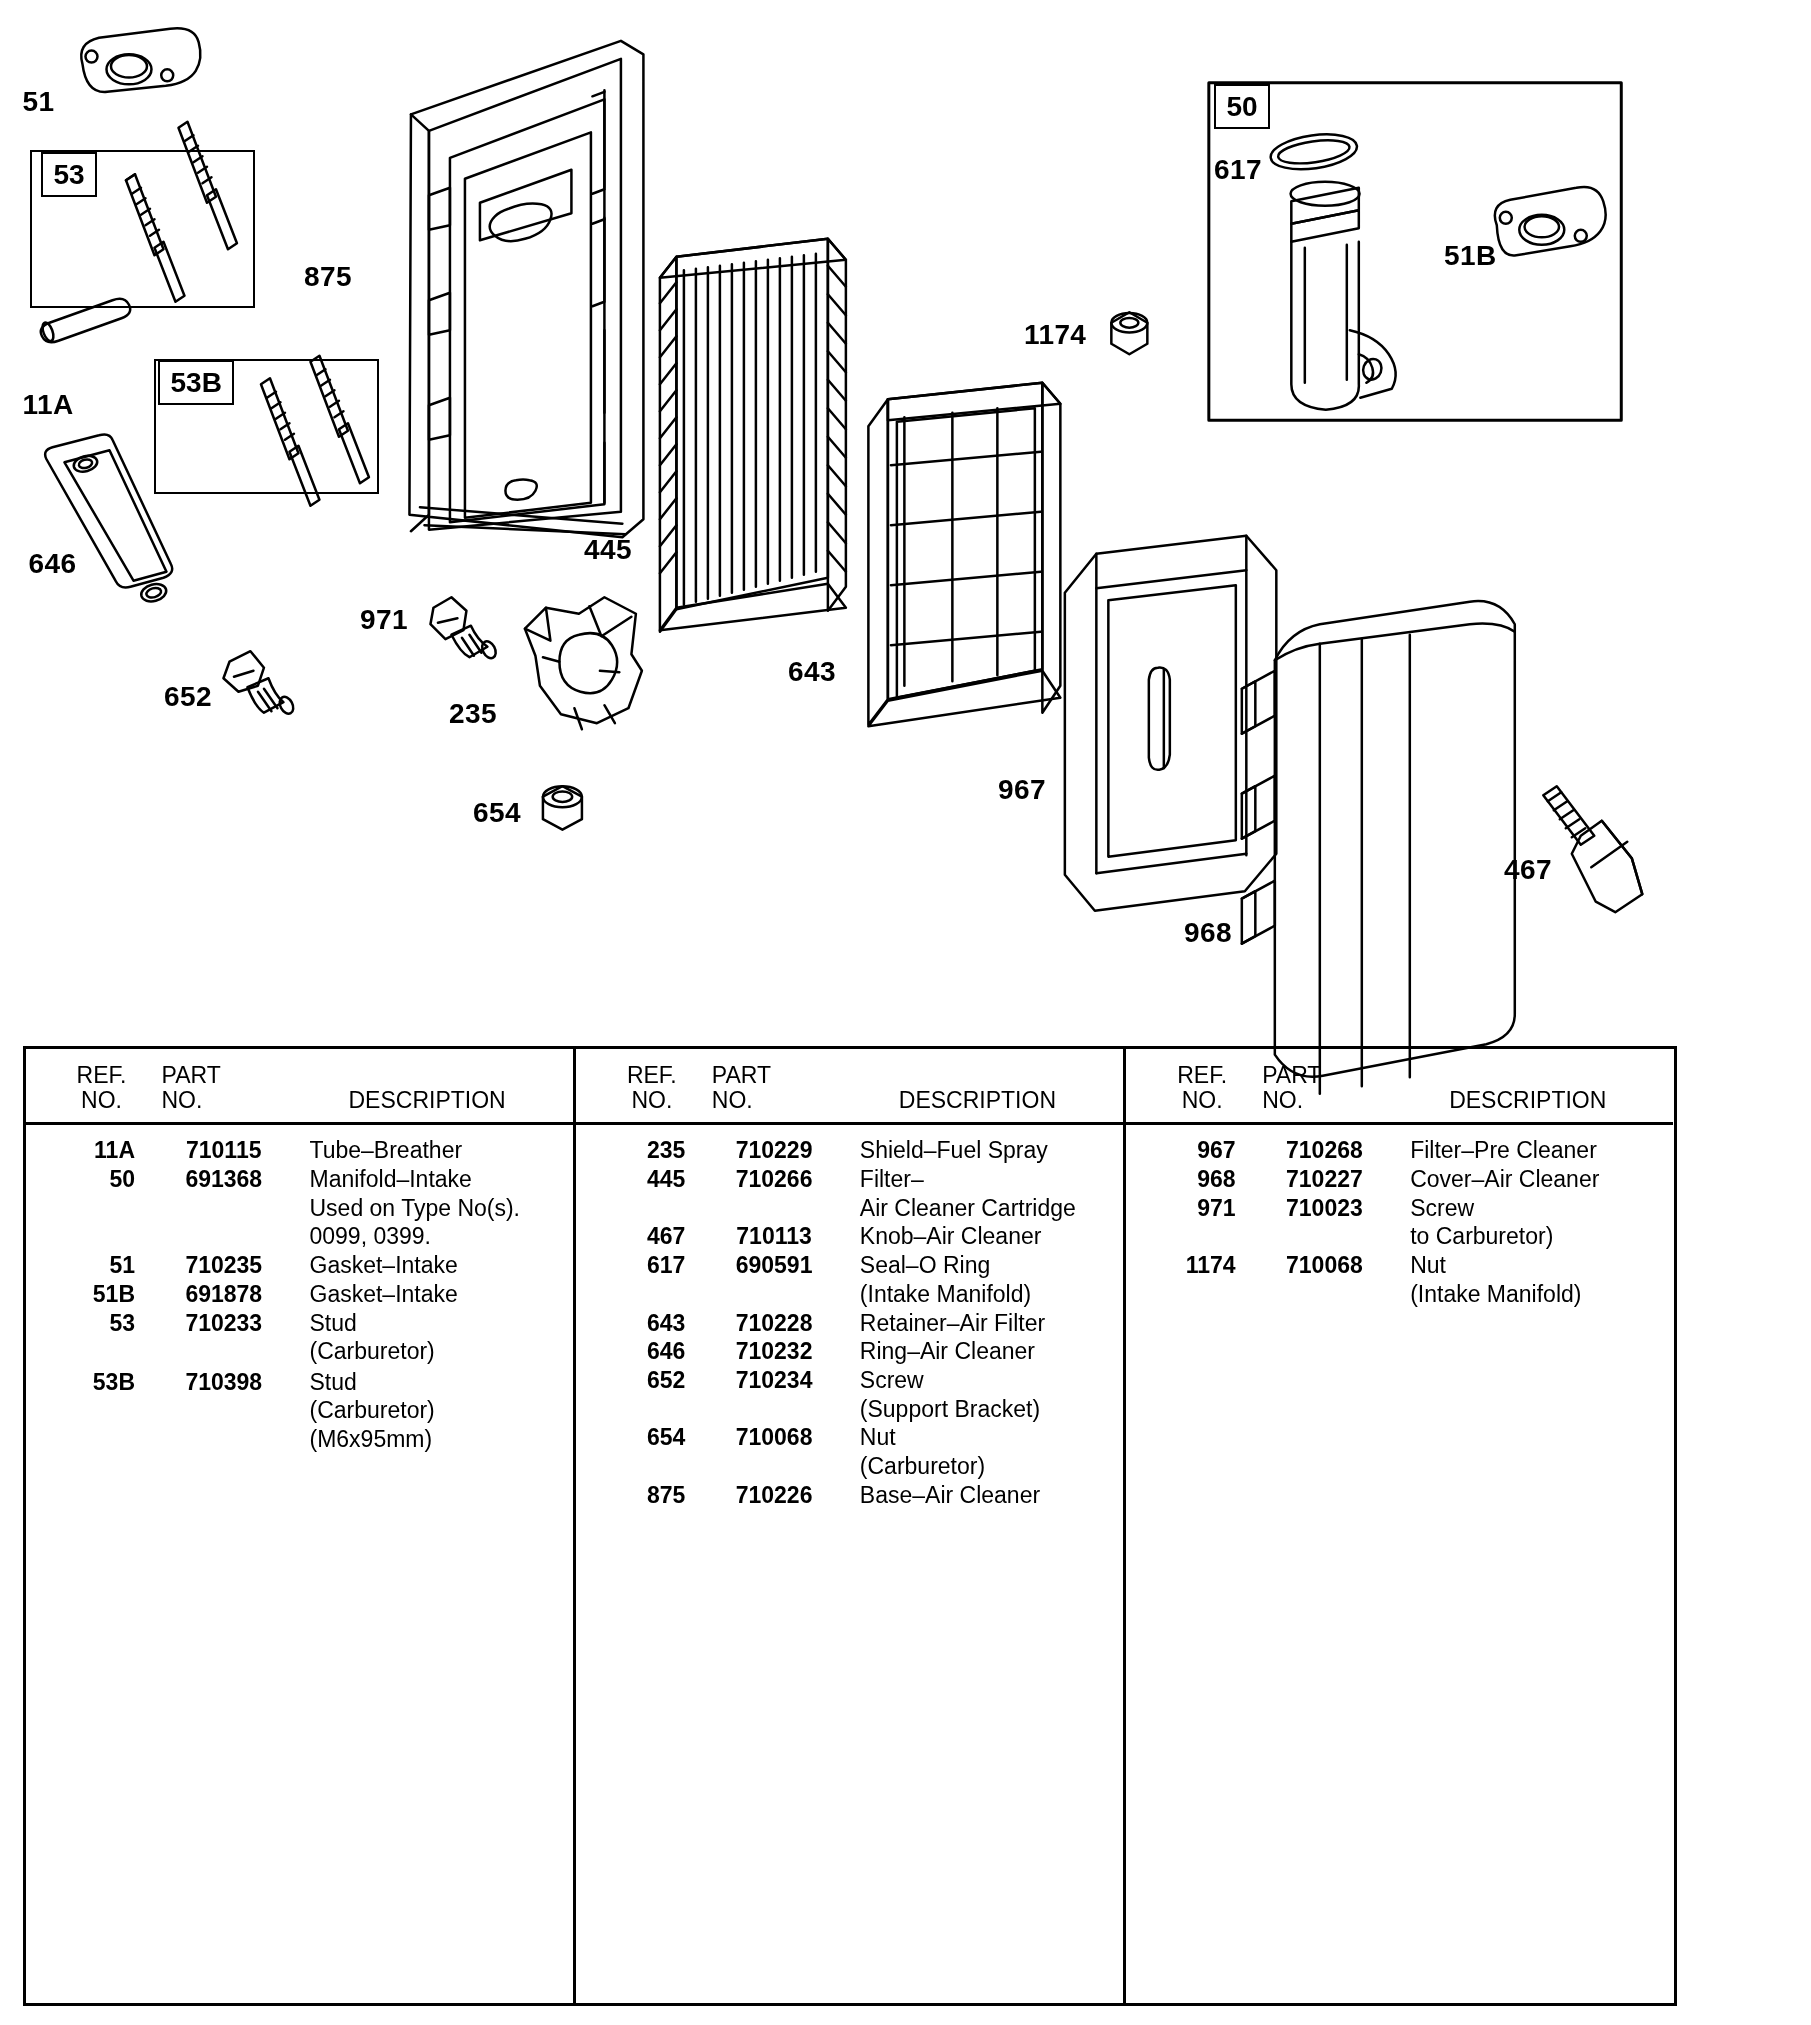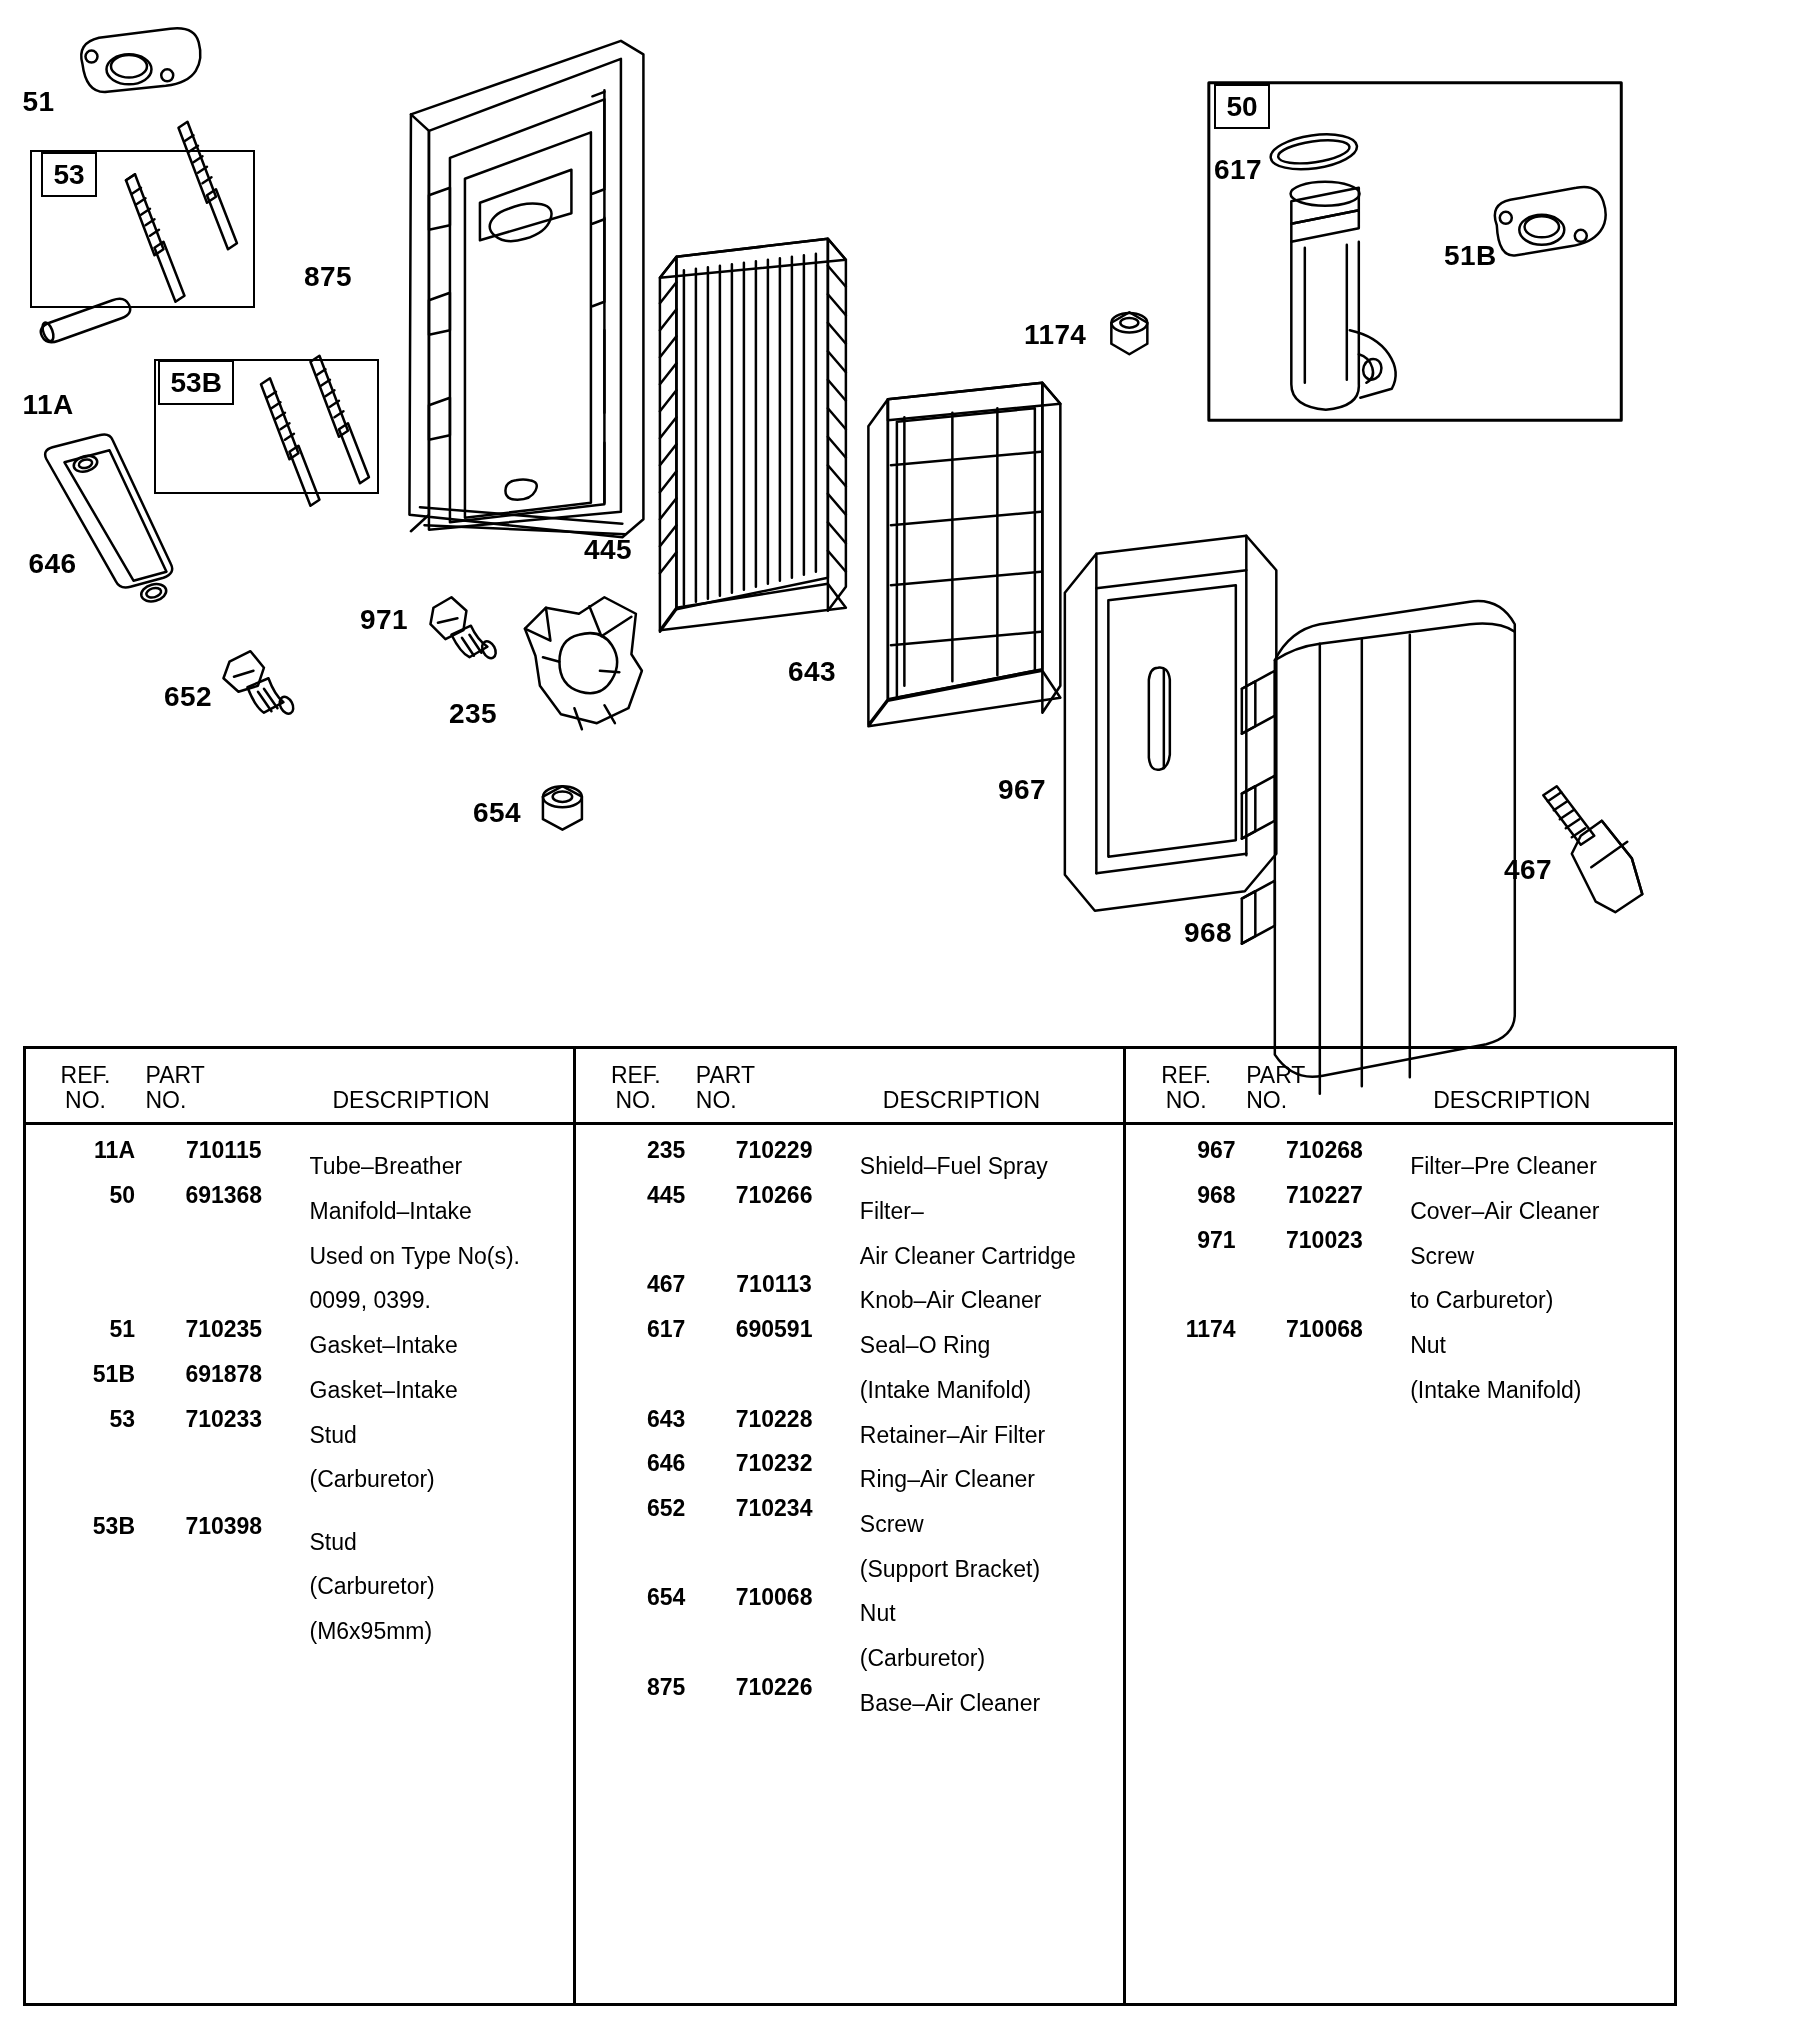--- a/index.html
+++ b/index.html
@@ -73,20 +73,21 @@
   }
   .col-head {
     display: flex;
     padding: 13.5px 0 7.5px 0;
     font-size: 23px;
     line-height: 1.12;
   }
   .h-ref {
     width: 120px;
     text-align: center;
+    margin-left: 16px;
   }
   .h-part {
     width: 143px;
     text-align: left;
   }
   .h-desc {
     flex: 1;
     text-align: left;
     padding-left: 44px;
     align-self: flex-end;
@@ -114,21 +115,20 @@
     width: 143px;
     text-align: center;
     padding-left: 13.5px;
     font-weight: bold;
     box-sizing: border-box;
   }
   .c-desc {
     flex: 1;
     padding-left: 21px;
     box-sizing: border-box;
-    margin-top: 16px;
   }
 </style>
 </head>
 <body>
 
 <div class="diagram">
 
   <svg class="art" viewBox="0 0 2415 1370">
     <g fill="none" stroke="#000" stroke-width="2.5" stroke-linejoin="round" stroke-linecap="round">
 

